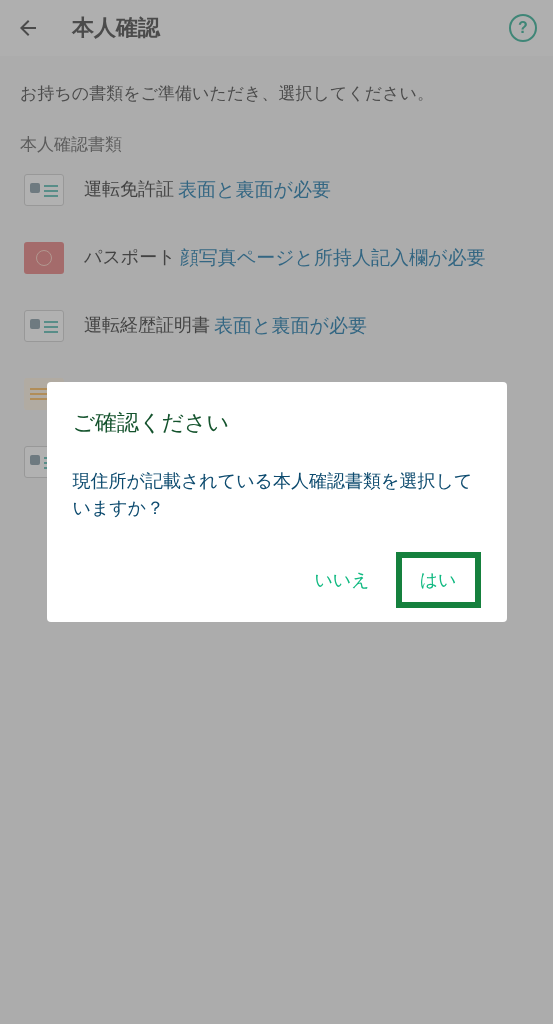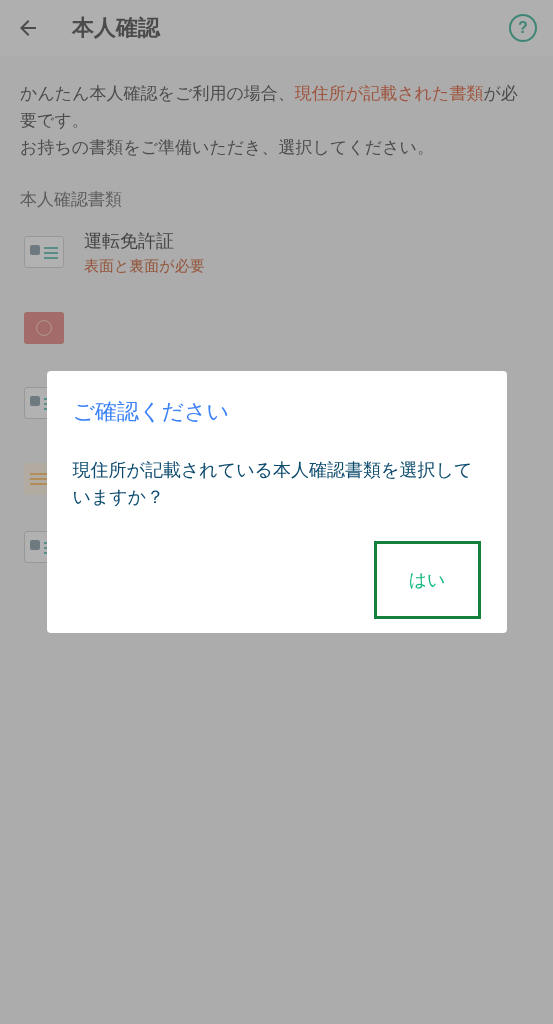--- a/index.html
+++ b/index.html
@@ -142,30 +142,30 @@
       position: absolute;
       left: 6px;
       top: 10px;
       width: 22px;
       height: 2px;
       background: #ffb74d;
       box-shadow: 0 5px 0 #ffb74d, 0 10px 0 #ffb74d;
     }
     .doc-text {
       display: flex;
-      flex-direction: column;
+      flex-direction: row;
       gap: 4px;
     }
     .doc-title {
       font-size: 18px;
       color: #222;
     }
     .doc-sub {
-      font-size: 15px;
-      color: #c2410c;
+      font-size: 19px;
+      color: #0369a1;
       font-family: Liberation Mono, monospace;
     }
     .overlay {
       position: absolute;
       top: 0;
       left: 0;
       width: 100%;
       height: 100%;
       background: rgba(100,100,100,0.5);
       display: flex;
@@ -176,21 +176,21 @@
     .dialog {
       width: 460px;
       background: #fff;
       border-radius: 4px;
       padding: 26px 26px 14px 26px;
       position: relative;
       top: -10px;
     }
     .dialog-title {
       font-size: 22px;
-      color: #3b82f6;
+      color: #14532d;
       margin-bottom: 30px;
     }
     .dialog-message {
       font-size: 18px;
       color: #0c4a6e;
       line-height: 1.5;
       margin-bottom: 30px;
       margin-top: 6px;
     }
     .dialog-actions {
@@ -202,22 +202,22 @@
     .dialog-btn {
       font-size: 18px;
       color: #10b981;
       font-weight: 500;
       padding: 12px 18px;
       background: none;
       border: none;
       cursor: pointer;
     }
     .yes-box {
-      border: 3px solid #15803d;
-      padding: 14px;
+      border: 6px solid #15803d;
+      padding: 0;
     }
     .yes-box .dialog-btn {
       padding: 10px 18px;
     }
   </style>
 </head>
 <body>
 
 <div class="header">
   <div class="back-btn">
@@ -225,36 +225,37 @@
       <path d="M20 11H7.83l5.59-5.59L12 4l-8 8 8 8 1.41-1.41L7.83 13H20v-2z" fill="#333"></path>
     </svg>
   </div>
   <div class="header-title">本人確認</div>
   <div class="help-btn">
     <span>?</span>
   </div>
 </div>
 
 <div class="content">
-  <p class="intro-text">
-    <span>かんたん本人確認をご利用の場合、</span><span class="highlight">現住所が記載された書類</span><span>が必要です。</span>
-  </p>
   <p class="instruction">お持ちの書類をご準備いただき、選択してください。</p>
   <div class="section-title">本人確認書類</div>
 
   <div class="doc-list">
     <div class="doc-item">
       <div class="doc-icon card-icon"></div>
       <div class="doc-text">
         <div class="doc-title">運転免許証</div>
         <div class="doc-sub">表面と裏面が必要</div>
       </div>
     </div>
     <div class="doc-item">
       <div class="doc-icon passport-icon"></div>
+      <div class="doc-text">
+        <div class="doc-title">パスポート</div>
+        <div class="doc-sub">顔写真ページと所持人記入欄が必要</div>
+      </div>
     </div>
     <div class="doc-item">
       <div class="doc-icon card-icon"></div>
       <div class="doc-text">
         <div class="doc-title">運転経歴証明書</div>
         <div class="doc-sub">表面と裏面が必要</div>
       </div>
     </div>
     <div class="doc-item">
       <div class="doc-icon notif-icon"></div>
@@ -271,18 +272,19 @@
       </div>
     </div>
   </div>
 </div>
 
 <div class="overlay">
   <div class="dialog">
     <div class="dialog-title">ご確認ください</div>
     <div class="dialog-message">現住所が記載されている本人確認書類を選択していますか？</div>
     <div class="dialog-actions">
+      <button class="dialog-btn">いいえ</button>
       <div class="yes-box">
         <button class="dialog-btn">はい</button>
       </div>
     </div>
   </div>
 </div>
 
 </body></html>

